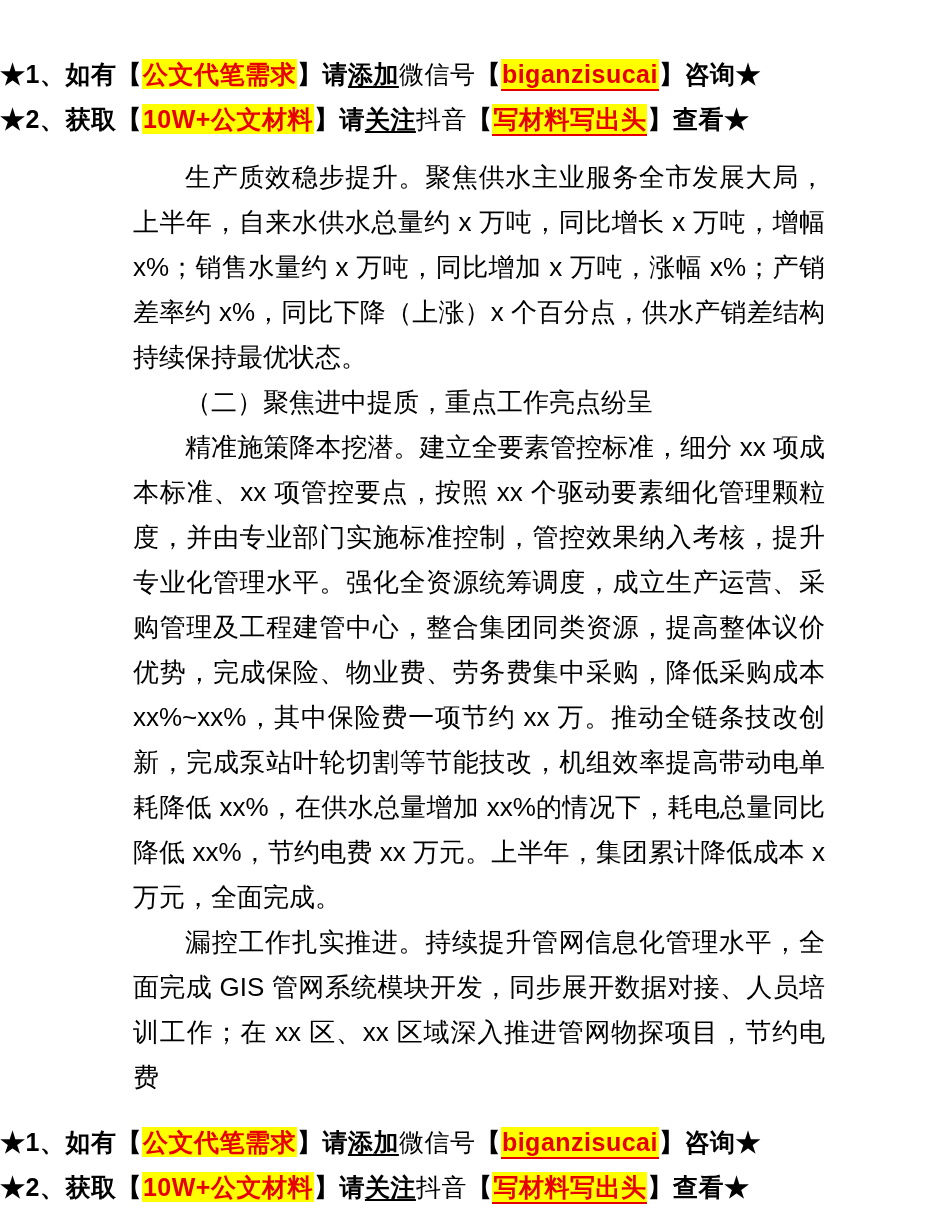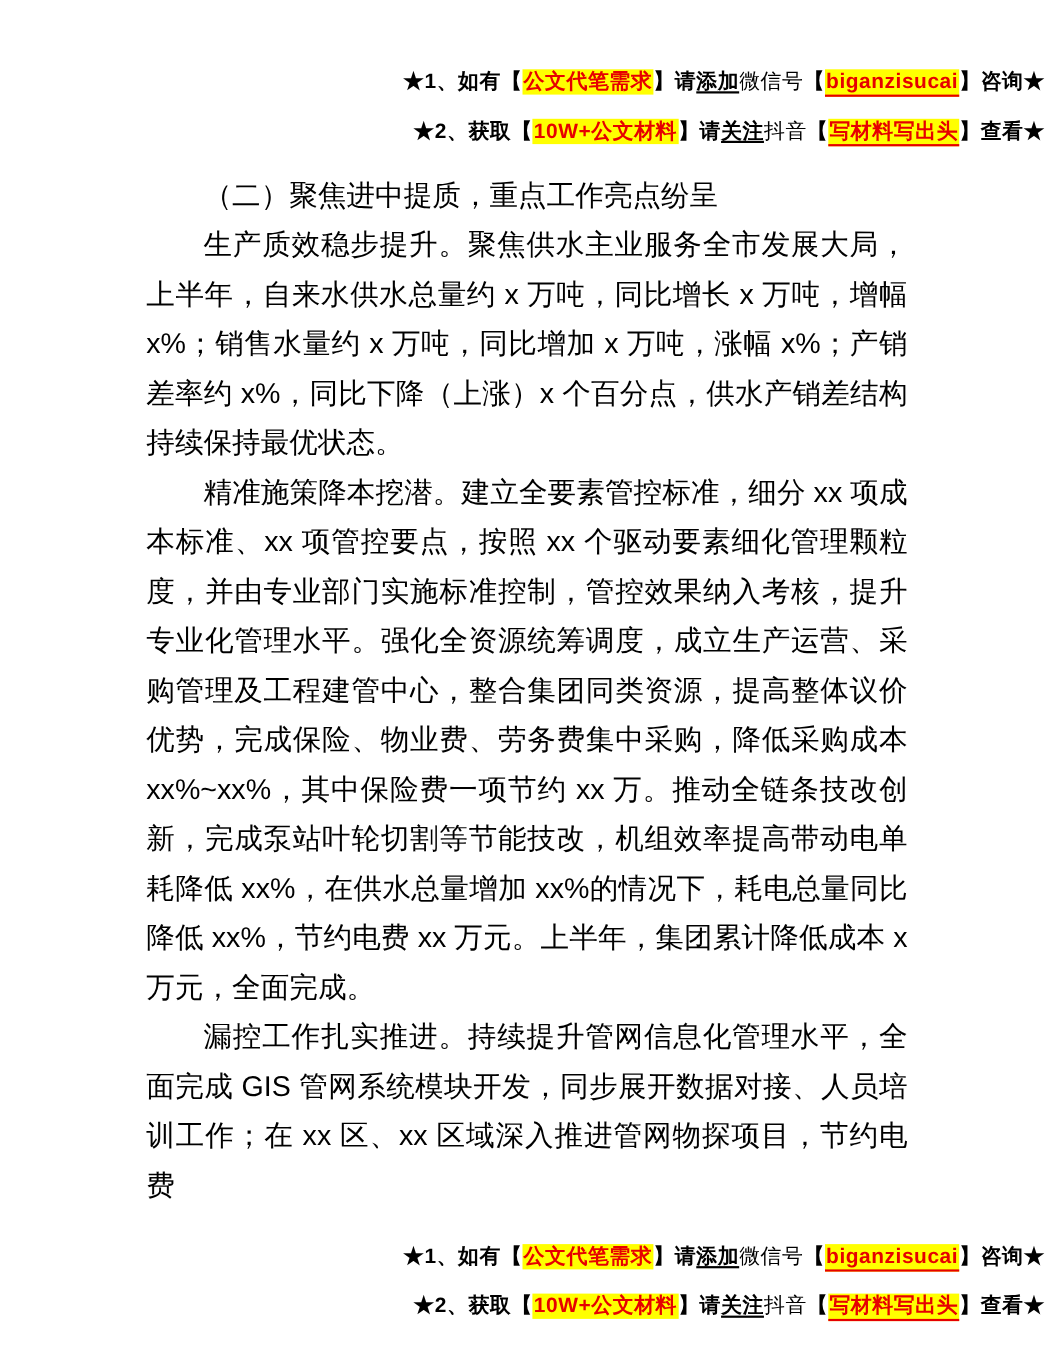--- a/index.html
+++ b/index.html
@@ -11,26 +11,25 @@
     position: relative;
     width: 950px;
     height: 1230px;
     background: #ffffff;
     overflow: hidden;
     font-family: "Liberation Sans", sans-serif;
     color: #000000;
   }
   
   .notice {
-    text-align: right;
+    text-align: left;
     font-weight: 700;
-    font-size: 19px;
+    font-size: 25px;
     letter-spacing: 0.5px;
     color: #000000;
-    padding-left: 44px;
   }
   .notice-top { padding-top: 52px; }
   .notice-bottom { margin-top: 20px; }
   .notice-line { line-height: 45px; white-space: nowrap; }
   .seg-plain { color: #000000; }
   .seg-light { color: #000000; font-weight: 400; }
   .seg-u {
     color: #000000;
     text-decoration: underline;
     text-decoration-thickness: 2px;
@@ -68,22 +67,22 @@
 <body>
 
 <div class="page">
 
   <div class="notice notice-top">
       <div class="notice-line"><span class="seg-plain">★1、如有【</span><span class="seg-hl">公文代笔需求</span><span class="seg-plain">】请</span><span class="seg-u">添加</span><span class="seg-light">微信号</span><span class="seg-plain">【</span><span class="seg-hl-u">biganzisucai</span><span class="seg-plain">】咨询★</span></div>
       <div class="notice-line"><span class="seg-plain">★2、获取【</span><span class="seg-hl">10W+公文材料</span><span class="seg-plain">】请</span><span class="seg-u">关注</span><span class="seg-light">抖音</span><span class="seg-plain">【</span><span class="seg-hl-u">写材料写出头</span><span class="seg-plain">】查看★</span></div>
     </div>
 
   <div class="doc">
+      <p class="para">生产质效稳步提升。聚焦供水主业服务全市发展大局，上半年，自来水供水总量约 x 万吨，同比增长 x 万吨，增幅 x%；销售水量约 x 万吨，同比增加 x 万吨，涨幅 x%；产销差率约 x%，同比下降（上涨）x 个百分点，供水产销差结构持续保持最优状态。</p>
       <p class="para heading">（二）聚焦进中提质，重点工作亮点纷呈</p>
-      <p class="para">生产质效稳步提升。聚焦供水主业服务全市发展大局，上半年，自来水供水总量约 x 万吨，同比增长 x 万吨，增幅 x%；销售水量约 x 万吨，同比增加 x 万吨，涨幅 x%；产销差率约 x%，同比下降（上涨）x 个百分点，供水产销差结构持续保持最优状态。</p>
       <p class="para">精准施策降本挖潜。建立全要素管控标准，细分 xx 项成本标准、xx 项管控要点，按照 xx 个驱动要素细化管理颗粒度，并由专业部门实施标准控制，管控效果纳入考核，提升专业化管理水平。强化全资源统筹调度，成立生产运营、采购管理及工程建管中心，整合集团同类资源，提高整体议价优势，完成保险、物业费、劳务费集中采购，降低采购成本 xx%~xx%，其中保险费一项节约 xx 万。推动全链条技改创新，完成泵站叶轮切割等节能技改，机组效率提高带动电单耗降低 xx%，在供水总量增加 xx%的情况下，耗电总量同比降低 xx%，节约电费 xx 万元。上半年，集团累计降低成本 x 万元，全面完成。</p>
       <p class="para">漏控工作扎实推进。持续提升管网信息化管理水平，全面完成 GIS 管网系统模块开发，同步展开数据对接、人员培训工作；在 xx 区、xx 区域深入推进管网物探项目，节约电费</p>
     </div>
 
   <div class="notice notice-bottom">
       <div class="notice-line"><span class="seg-plain">★1、如有【</span><span class="seg-hl">公文代笔需求</span><span class="seg-plain">】请</span><span class="seg-u">添加</span><span class="seg-light">微信号</span><span class="seg-plain">【</span><span class="seg-hl-u">biganzisucai</span><span class="seg-plain">】咨询★</span></div>
       <div class="notice-line"><span class="seg-plain">★2、获取【</span><span class="seg-hl">10W+公文材料</span><span class="seg-plain">】请</span><span class="seg-u">关注</span><span class="seg-light">抖音</span><span class="seg-plain">【</span><span class="seg-hl-u">写材料写出头</span><span class="seg-plain">】查看★</span></div>
     </div>
 
 </div>

